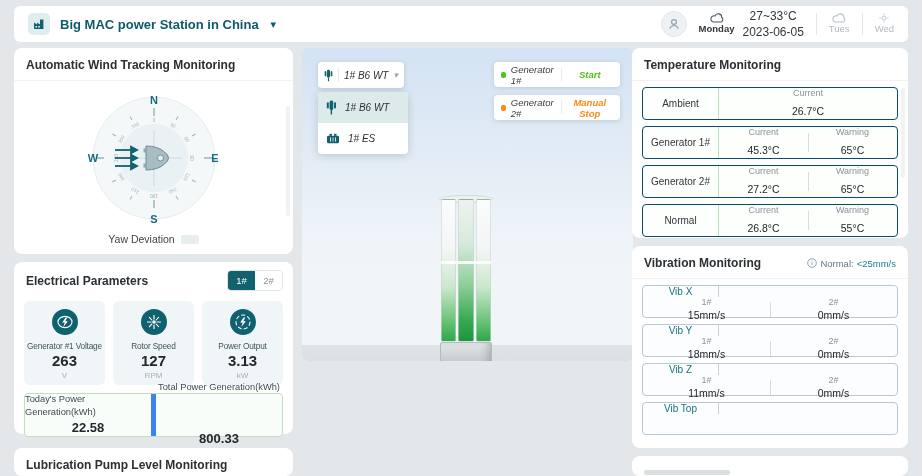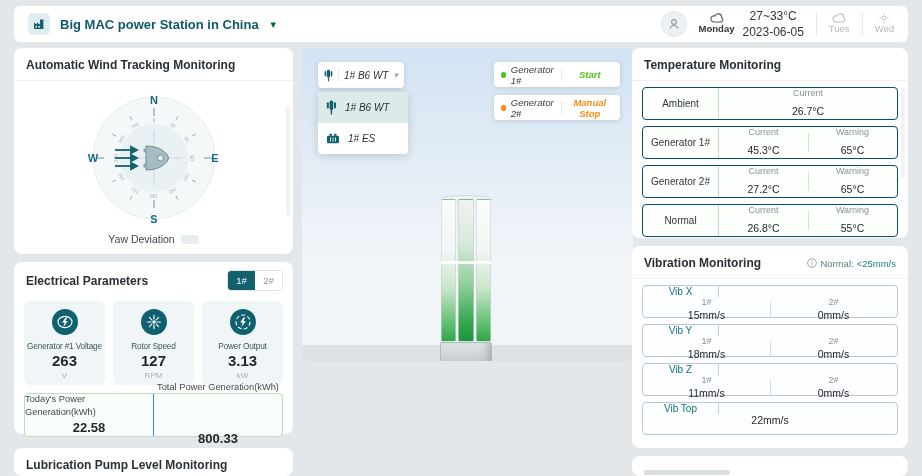--- a/index.html
+++ b/index.html
@@ -94,21 +94,21 @@
          background:#ffffff; color:#8a9299; }
   .tab.active { background:#12616d; color:#ffffff; }
   .tiles { display:flex; gap:8px; padding:4px 10px 0 10px; }
   .tile { flex:1; background:#f0f5f7; border-radius:6px; height:84px; display:flex; flex-direction:column; align-items:center; padding-top:8px; }
   .tile-icon { width:26px; height:26px; }
   .tile-label { font-size:8.3px; color:#3d565e; margin-top:6px; white-space:nowrap; letter-spacing:-0.2px; }
   .tile-value { font-size:15px; font-weight:bold; color:#23282c; margin-top:2px; line-height:1.1; }
   .tile-unit { font-size:8px; color:#a8b0b5; margin-top:1px; }
   .totals { margin:8px 10px 0 10px; border:1px solid #bfe0c0; background:#f9fdf9; border-radius:4px; height:44px; display:flex; }
   .total-cell { flex:1; display:flex; flex-direction:column; align-items:center; justify-content:center; line-height:1.4; }
-  .total-cell + .total-cell { border-left:1px solid #3b82f6;gap:36px; }
+  .total-cell + .total-cell { border-left:5px solid #3b82f6;gap:36px; }
   .total-label { font-size:9.3px; color:#42494f; }
   .total-value { font-size:13px; font-weight:bold; color:#23282c; }
 
   .card-lube { left:14px; top:448px; width:279px; height:28px; overflow:hidden; }
 
   
   .card-temp { left:632px; top:48px; width:276px; height:190px; }
   .card-vib  { left:632px; top:246px; width:276px; height:202px; }
   .card-sliver { left:632px; top:456px; width:276px; height:20px; overflow:hidden; }
   .sliver-smudge { width:86px; height:5px; background:#d9dee1; border-radius:2px; margin:14px 0 0 12px; }
@@ -510,24 +510,19 @@
           <span class="mcell-value">11mm/s</span>
         </div>
         <div class="mcell">
           <span class="mcell-label">2#</span>
           <span class="mcell-value">0mm/s</span>
         </div>
       </div>
     </div>
     <div class="mrow blue">
       <div class="mrow-name">Vib Top</div>
-      <div class="mrow-cells">
-        <div class="mcell">
-          <span class="mcell-value solo">22mm/s</span>
-        </div>
-      </div>
     </div>
   </div>
 </div>
 
 <div class="card card-sliver">
   <div class="sliver-smudge"></div>
 </div>
 
 </body></html>

